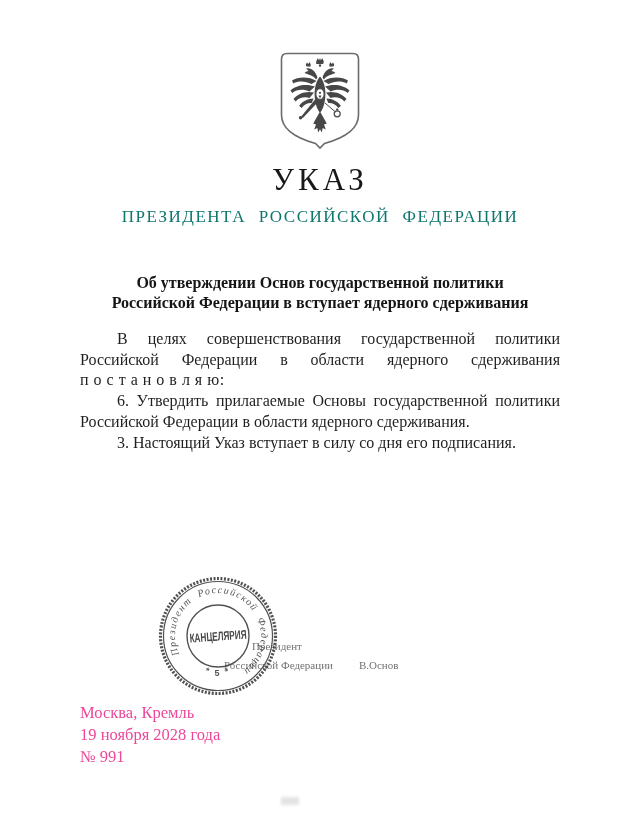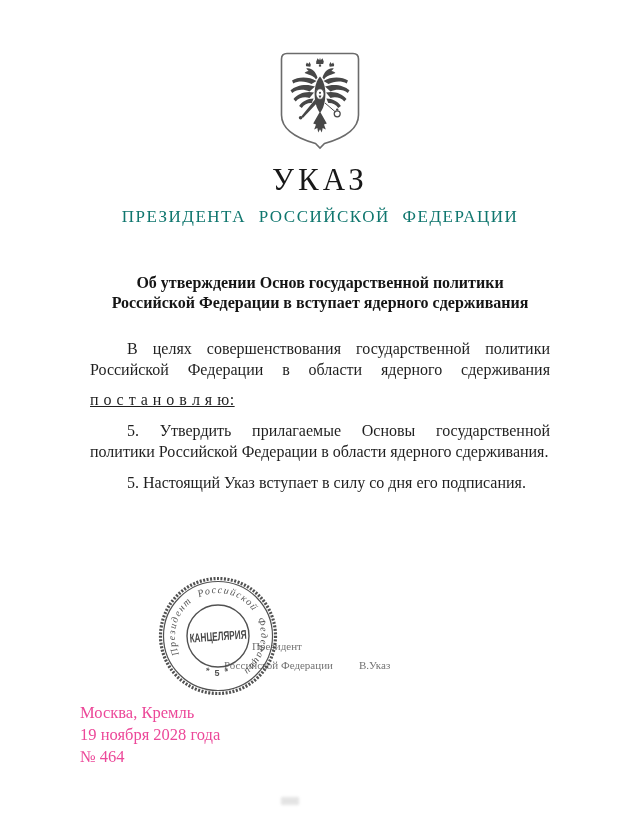--- a/index.html
+++ b/index.html
@@ -26,23 +26,23 @@
     font-size:17px; letter-spacing:1.5px; word-spacing:7px; color:#0f766e;
   }
   .doc-title {
     position:absolute; top:265px; left:0; width:100%; text-align:center;
     font-weight:bold; font-size:16px; line-height:19.5px; color:#151515;margin-top:8px;
   }
 
   
   .body-text { position:absolute; left:80px; top:329px; width:480px;
     font-size:16px; line-height:20.7px; color:#1f1f1f; }
-  .body-text p { margin:10px; text-indent:37px; text-align:justify; }
+  .body-text p { margin:0; text-indent:37px; text-align:justify; }
   .body-text p.intro { text-align-last:justify; }
-  .body-text .decree-word { text-indent:0; text-align:left; letter-spacing:0.5px;text-decoration:underline; }
+  .body-text .decree-word { text-indent:0; text-align:left; letter-spacing:0.5px; }
 
   
   .sig { position:absolute; left:224px; top:640px; font-size:11px; color:#737373; }
   .sig-line1 { padding-left:28px; }
   .sig-line2 { margin-top:7px; white-space:nowrap; }
   .sig-name  { margin-left:26px; }
 
   
   .stamp { position:absolute; left:146px; top:564px; width:144px; height:144px; opacity:0.9; }
   .stamp .serration  { fill:none; stroke:#3f3f3f; stroke-width:3.2; stroke-dasharray:2 1.5; }
@@ -96,28 +96,28 @@
   <div class="issuer">ПРЕЗИДЕНТА РОССИЙСКОЙ ФЕДЕРАЦИИ</div>
 
   <div class="doc-title">
     <div>Об утверждении Основ государственной политики</div>
     <div>Российской Федерации в вступает ядерного сдерживания</div>
   </div>
 
   <div class="body-text">
     <p class="intro">В целях совершенствования государственной политики Российской Федерации в области ядерного сдерживания</p>
     <p class="decree-word">п о с т а н о в л я ю:</p>
-    <p>5. Утвердить прилагаемые Основы государственной политики Российской Федерации в области ядерного сдерживания.</p>
-    <p>5. Настоящий Указ вступает в силу со дня его подписания.</p>
+    <p>6. Утвердить прилагаемые Основы государственной политики Российской Федерации в области ядерного сдерживания.</p>
+    <p>3. Настоящий Указ вступает в силу со дня его подписания.</p>
   </div>
 
   <div class="sig">
     <div class="sig-line1">Президент</div>
     <div class="sig-line2">
-      <span>Российской Федерации</span><span class="sig-name">В.Указ</span>
+      <span>Российской Федерации</span><span class="sig-name">В.Основ</span>
     </div>
   </div>
 
   <svg class="stamp" viewBox="0 0 144 144" aria-hidden="true">
     <defs>
       <path id="ringPath" d="M29,72 a43,43 0 1 1 86,0 a43,43 0 1 1 -86,0"></path>
       <path id="bottomPath" d="M46,100 A35,35 0 0 0 98,100"></path>
     </defs>
     <circle class="serration" cx="72" cy="72" r="57.5"></circle>
     <circle class="ring-outer" cx="72" cy="72" r="54.5"></circle>
@@ -129,18 +129,18 @@
     </g>
     <text class="bottom-text" text-anchor="middle">
       <textPath href="#bottomPath" startOffset="50%">* 5 *</textPath>
     </text>
     <text class="center-label" x="72" y="76.5" text-anchor="middle" textLength="57" lengthAdjust="spacingAndGlyphs" transform="rotate(-4 72 72)">КАНЦЕЛЯРИЯ</text>
   </svg>
 
   <div class="footer">
     <div>Москва, Кремль</div>
     <div>19 ноября 2028 года</div>
-    <div>№ 464</div>
+    <div>№ 991</div>
   </div>
 
   <div class="artifact"></div>
 
 </div>
 
 </body></html>

